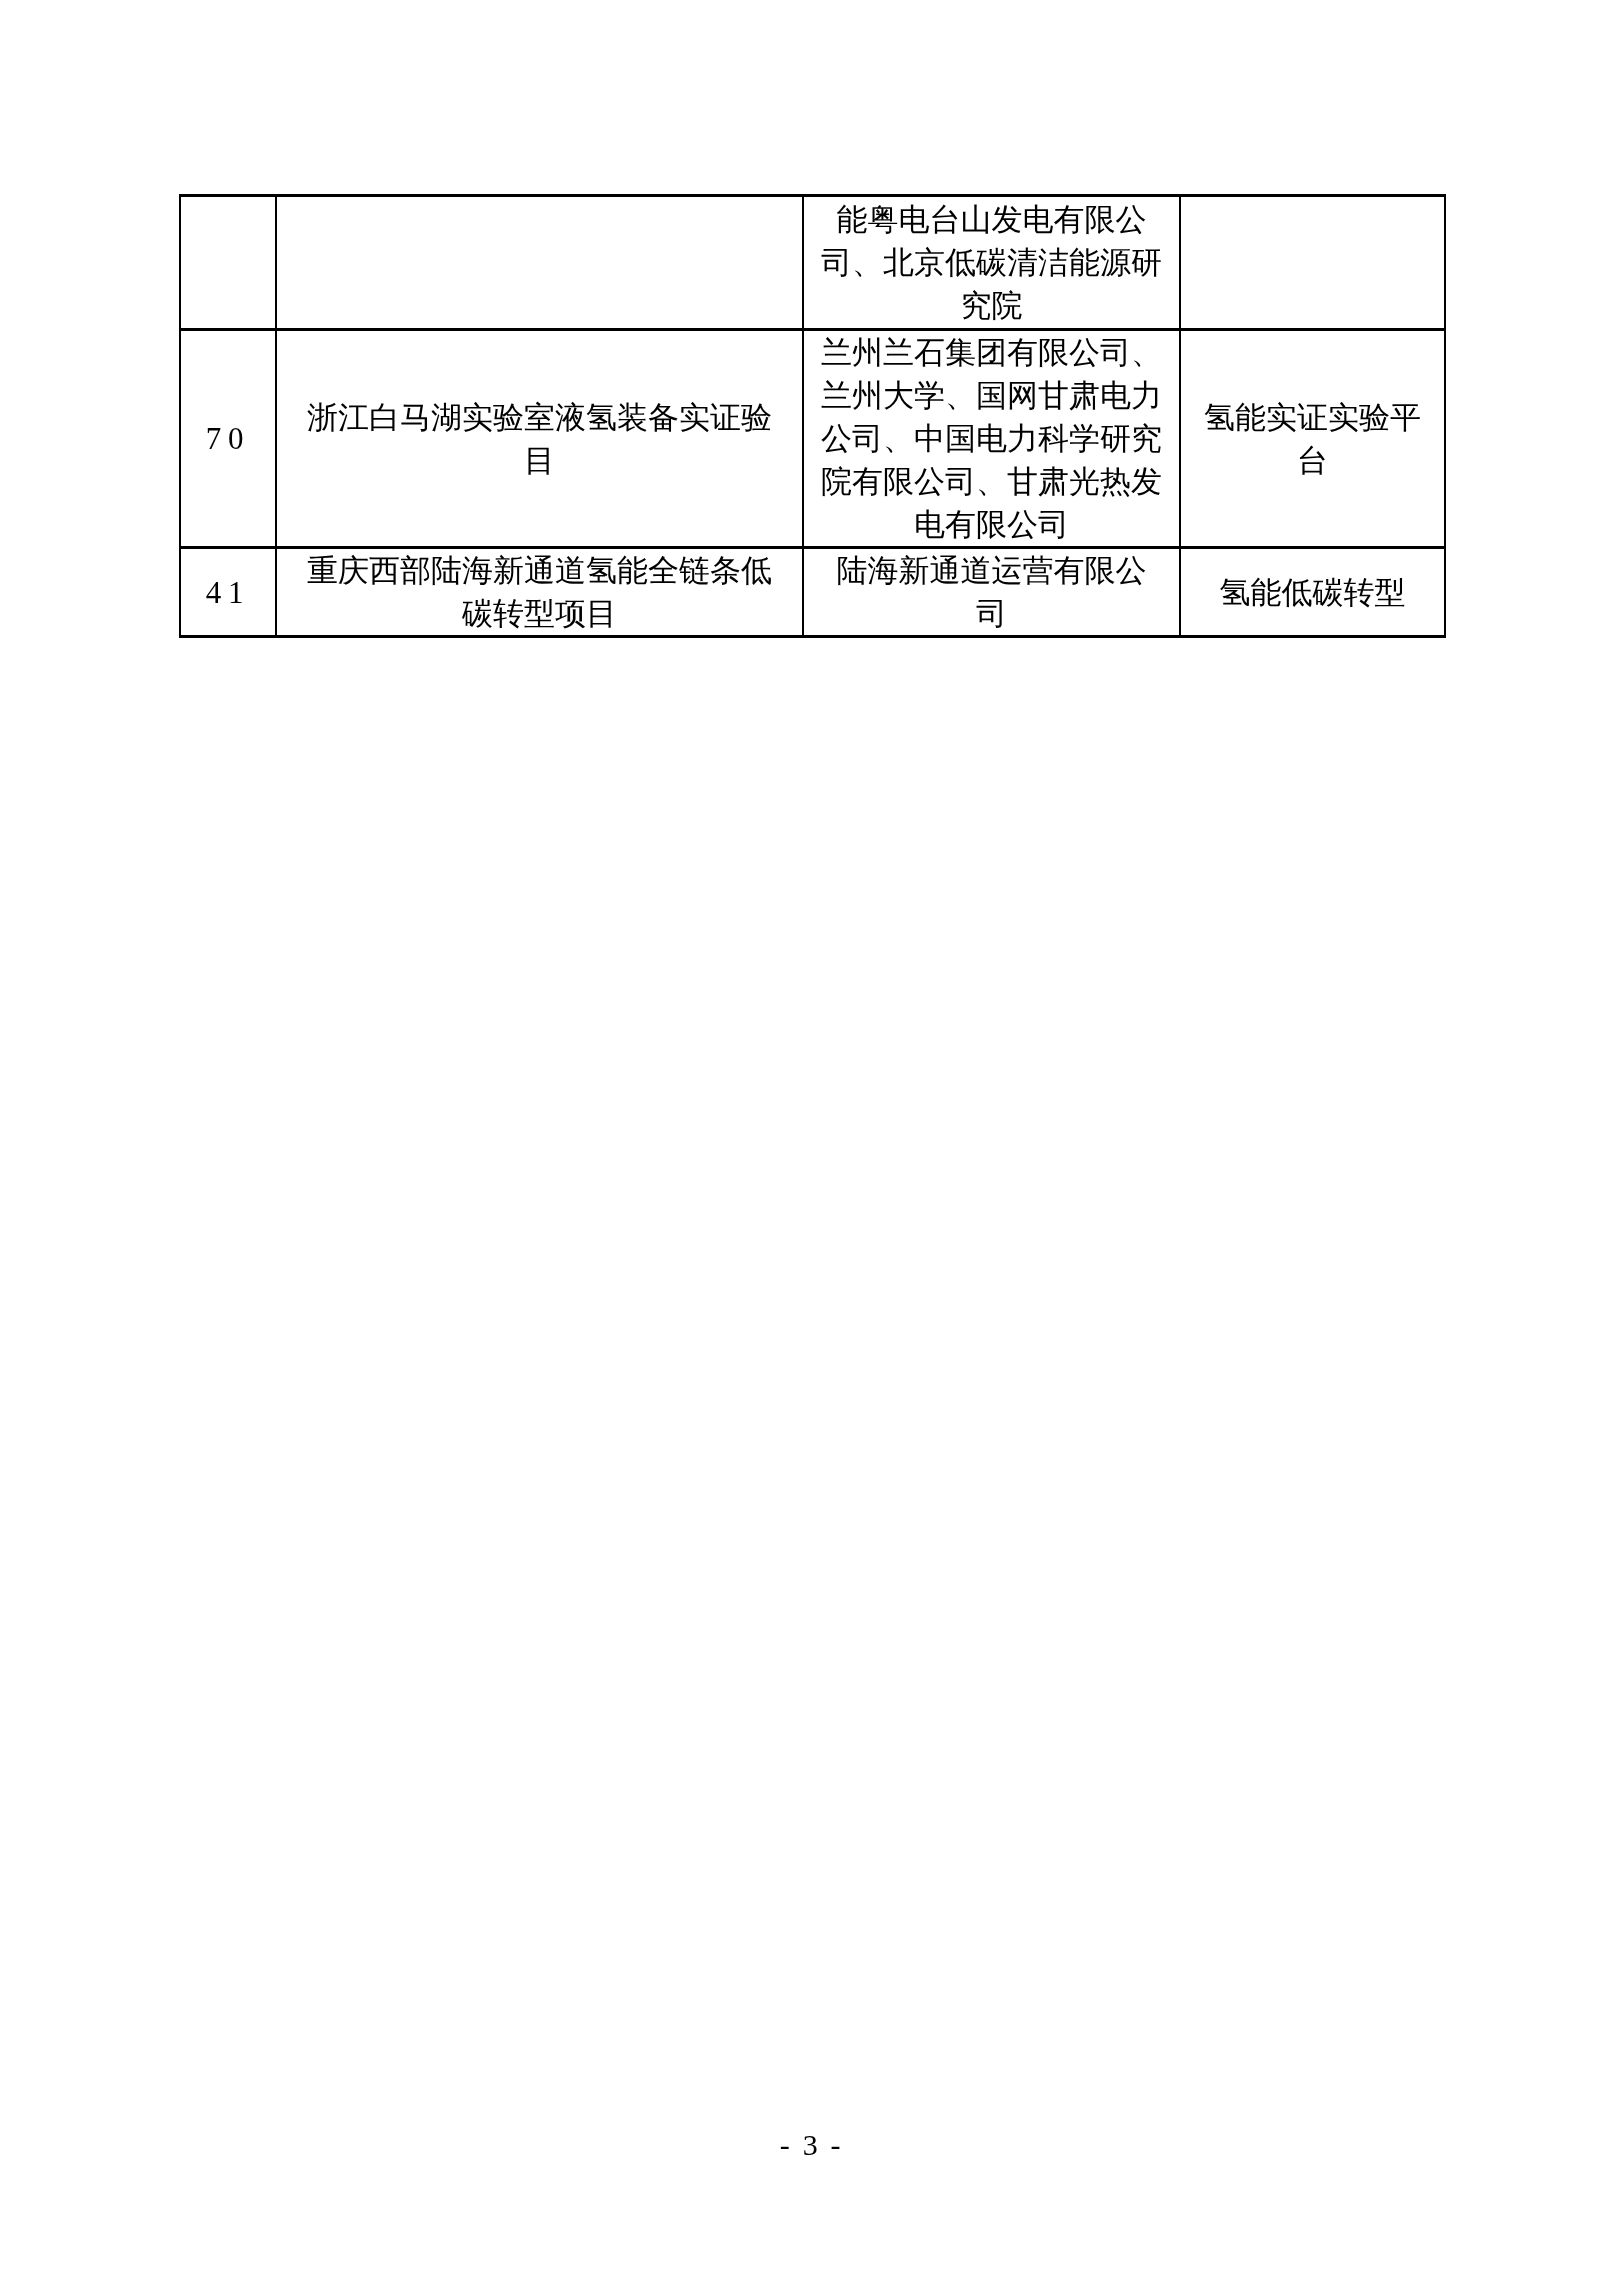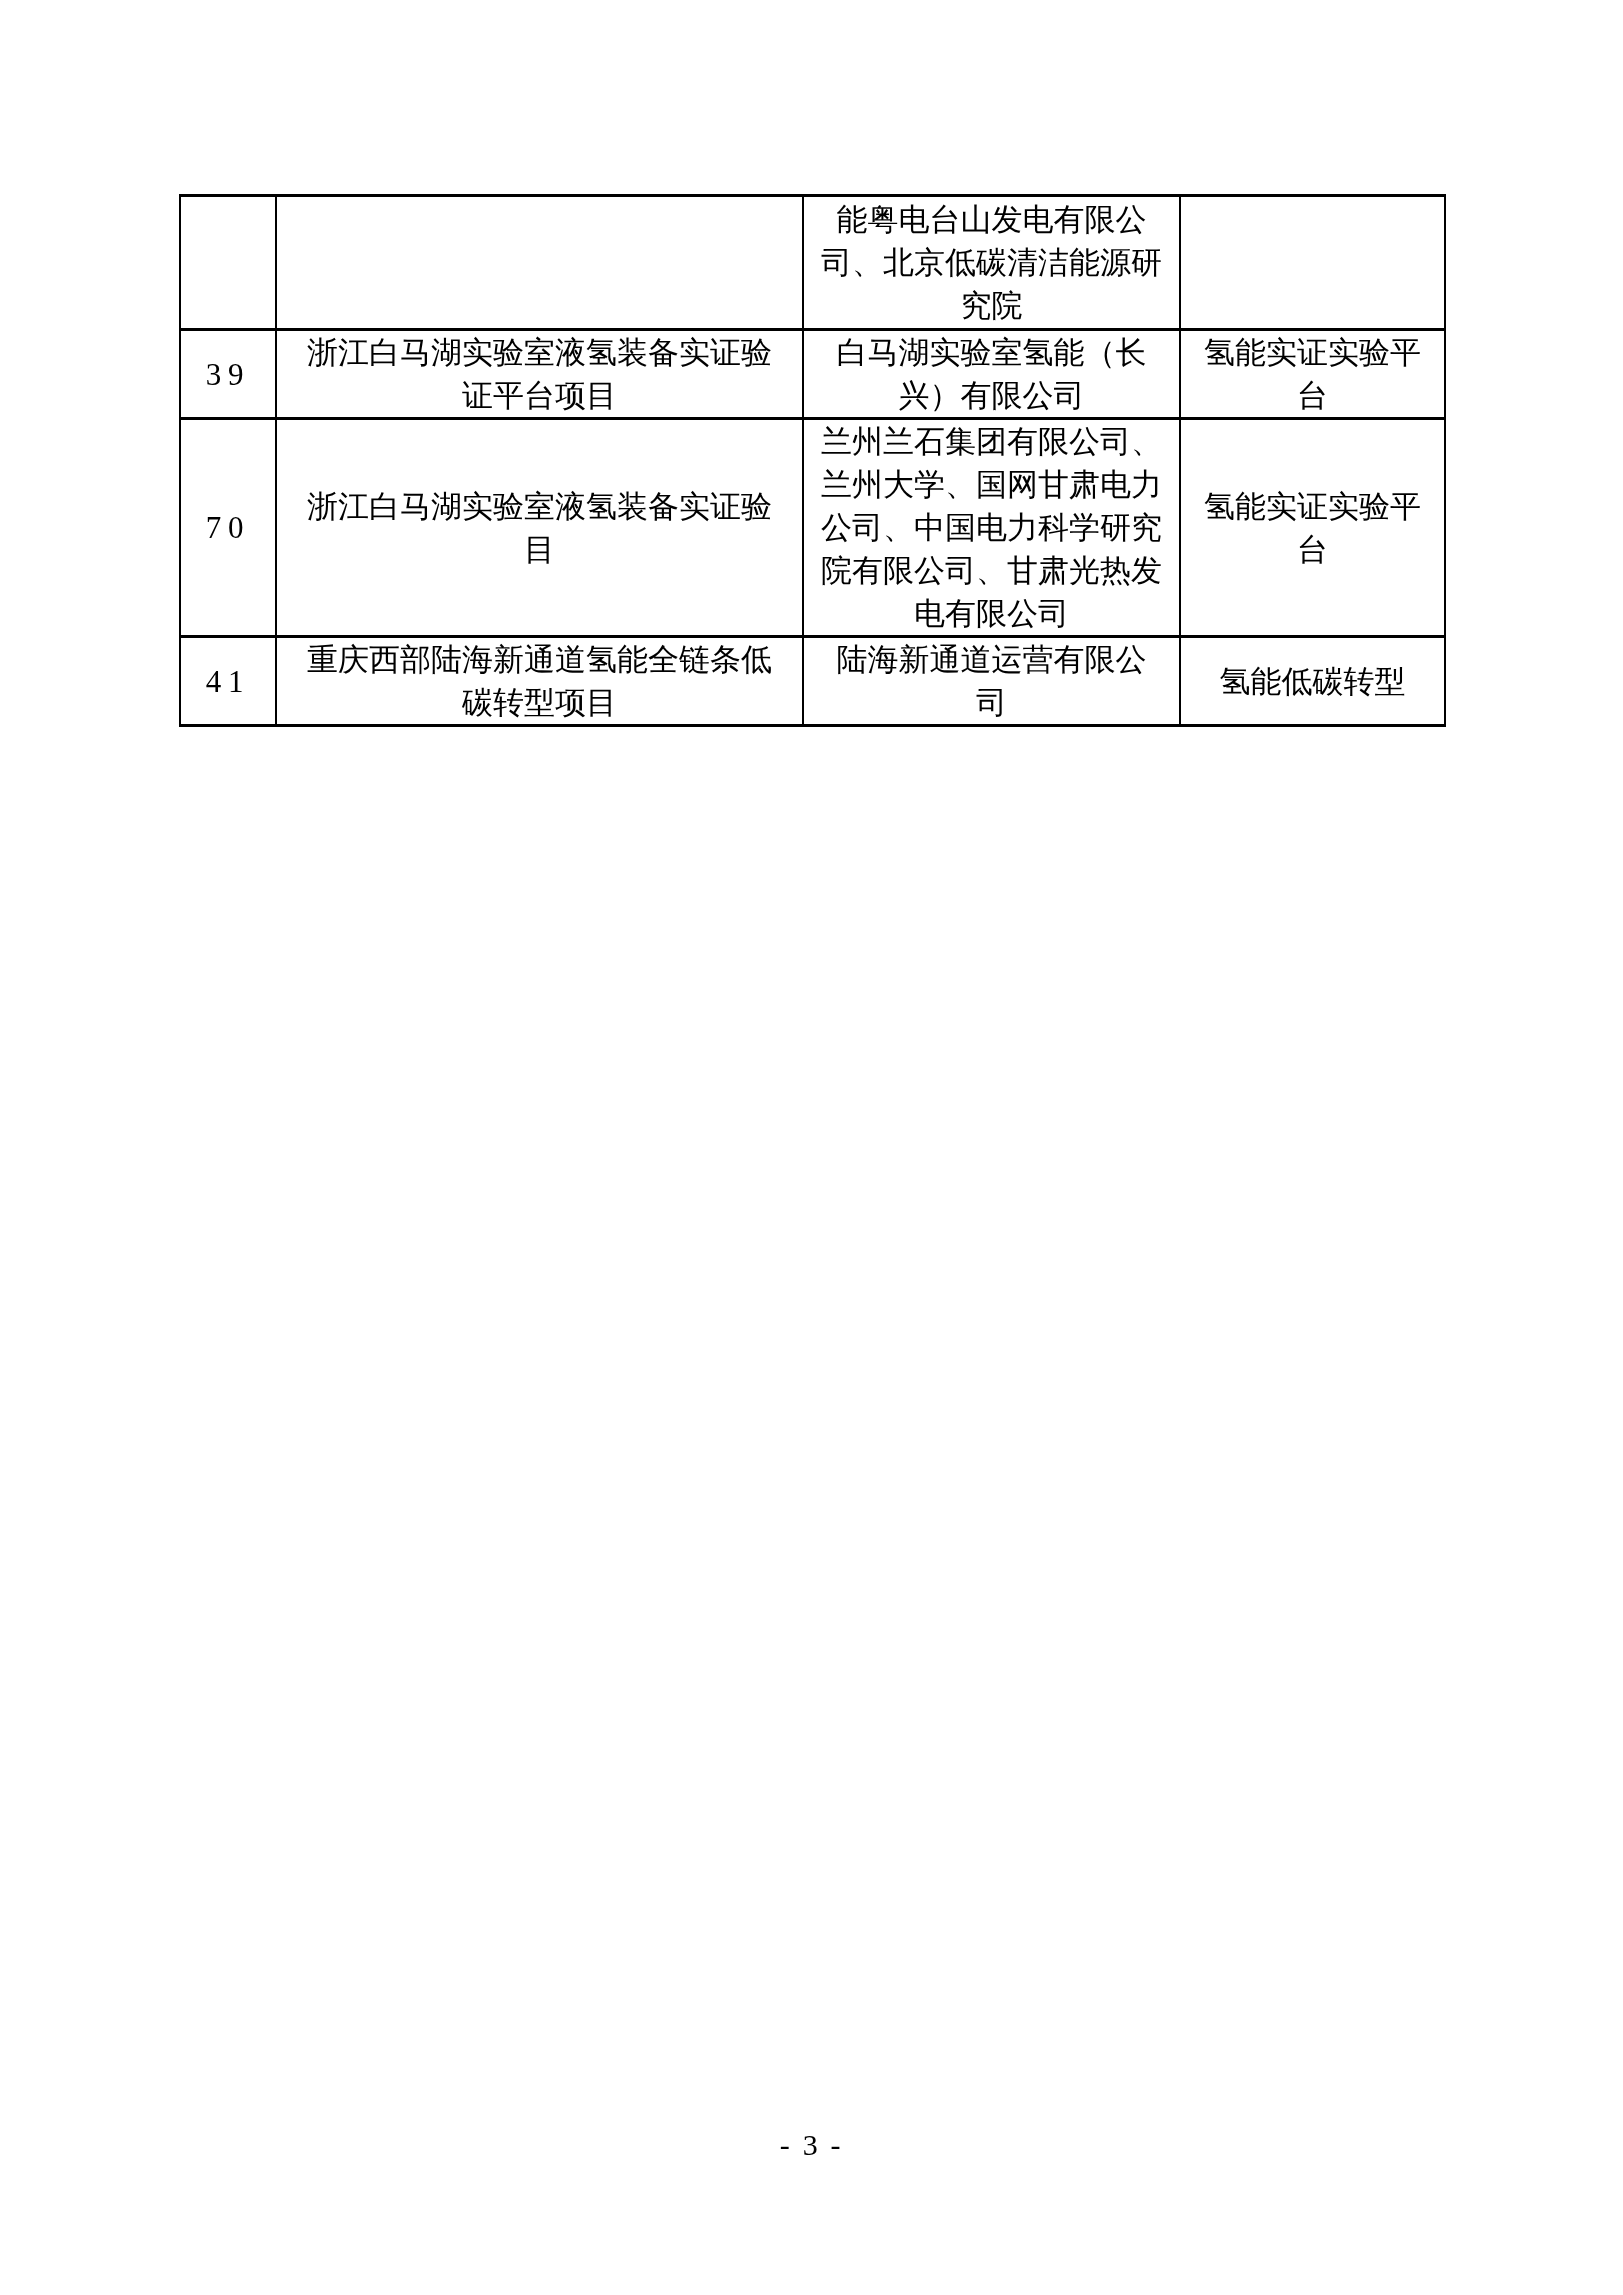--- a/index.html
+++ b/index.html
@@ -68,29 +68,20 @@
     </colgroup>
     <tbody>
       <tr class="row-cont">
         <td class="cell-index"></td>
         <td class="cell-project"></td>
         <td class="cell-companies">能粤电台山发电有限公
 司、北京低碳清洁能源研
 究院</td>
         <td class="cell-category"></td>
       </tr>
-      <tr class="row-39">
-        <td class="cell-index">39</td>
-        <td class="cell-project">浙江白马湖实验室液氢装备实证验
-证平台项目</td>
-        <td class="cell-companies">白马湖实验室氢能（长
-兴）有限公司</td>
-        <td class="cell-category">氢能实证实验平
-台</td>
-      </tr>
       <tr class="row-40">
         <td class="cell-index">70</td>
         <td class="cell-project">浙江白马湖实验室液氢装备实证验
 目</td>
         <td class="cell-companies">兰州兰石集团有限公司、
 兰州大学、国网甘肃电力
 公司、中国电力科学研究
 院有限公司、甘肃光热发
 电有限公司</td>
         <td class="cell-category">氢能实证实验平

